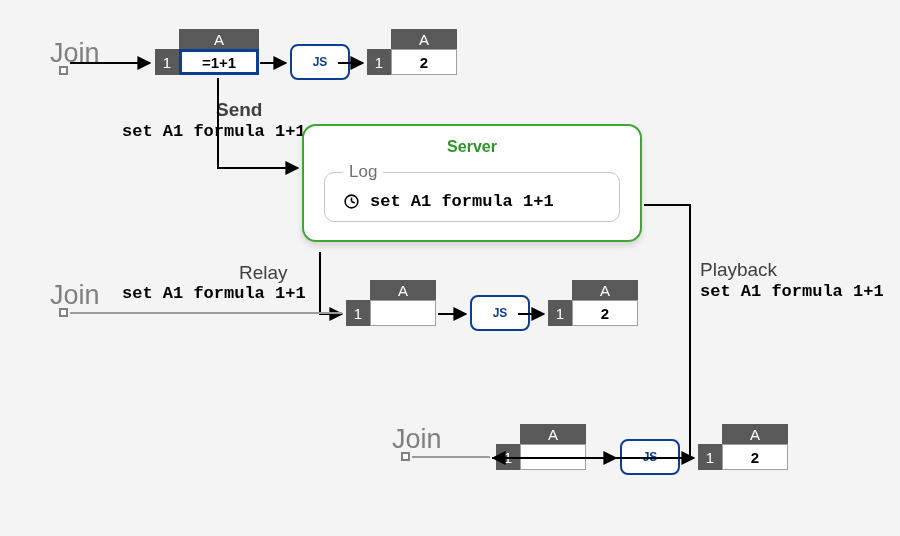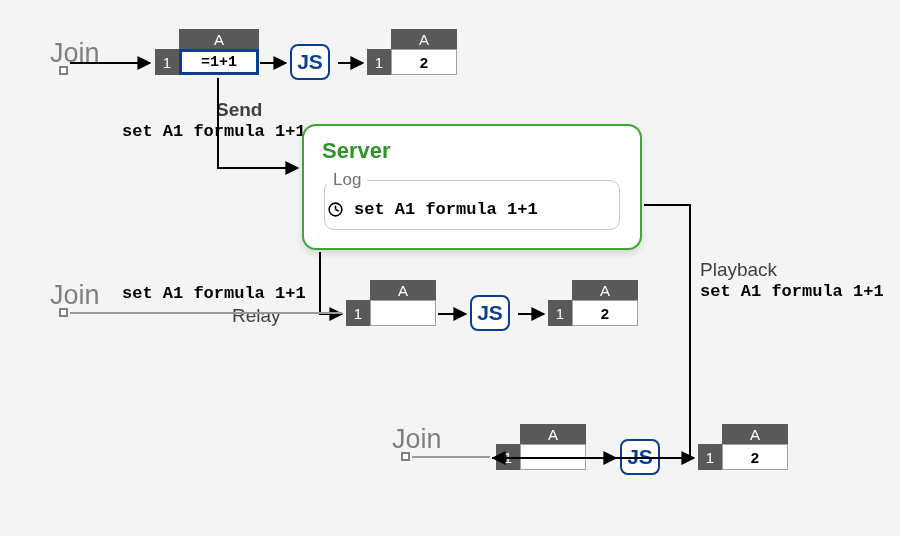--- a/index.html
+++ b/index.html
@@ -9,31 +9,31 @@
 
   .join-label { color: #808080; font-size: 27px; }
   .join-node { width: 9px; height: 9px; border: 2px solid #808080; background: #fff; }
 
   
   .sheet { display: flex; }
   .rownum { width: 24px; height: 26px; background: #595959; color: #fff; display: flex; align-items: center; justify-content: center; font-size: 15px; }
   .cellwrap { }
   .colhead { height: 20px; background: #595959; color: #fff; display: flex; align-items: center; justify-content: center; font-size: 15px; }
   .cellbox { height: 26px; border: 1px solid #a0a0a0; display: flex; align-items: center; justify-content: center; font-size: 15px; background: #fff; }
-  .cellbox.formula { border: 3px solid #0b3d91; font-family: Liberation Mono, monospace; font-weight: bold; padding: 0 8px; }
+  .cellbox.formula { border: 3px solid #0b3d91; font-family: Liberation Sans, sans-serif; font-weight: bold; padding: 0 8px; }
   .cellbox.result { font-weight: bold; }
 
-  .js-box { border: 2px solid #0b3d91; color: #0b3d91; background: #fff; border-radius: 8px; width: 40px; height: 36px; display: flex; align-items: center; justify-content: center; font-size: 21px; font-weight: bold; }
+  .js-box { border: 2px solid #0b3d91; color: #0b3d91; background: #fff; border-radius: 8px; width: 60px; height: 36px; display: flex; align-items: center; justify-content: center; font-size: 12px; font-weight: bold; }
 
   .op-label { font-size: 19px; color: #404040; }
   .op-code { font-family: "Courier New", monospace; font-weight: bold; font-size: 17px; color: #000; }
 
   .server-box { border: 2px solid #3fa535; border-radius: 14px; background: #fff; box-shadow: 0 4px 6px rgba(0,0,0,0.12); padding: 12px 18px 18px 18px; }
-  .server-title { color: #2e9427; font-size: 22px; font-weight: 600; text-align: left; margin-bottom: 6px; }
-  .log-fieldset { border: 1px solid #c5c5c5; border-radius: 10px; padding: 10px 2px; }
+  .server-title { color: #2e9427; font-size: 16px; font-weight: 600; text-align: center; margin-bottom: 6px; }
+  .log-fieldset { border: 1px solid #c5c5c5; border-radius: 10px; padding: 10px 18px; }
   .log-legend { color: #707070; font-size: 17px; padding: 0 6px; }
   .log-line { display: flex; align-items: center; gap: 10px; font-family: "Courier New", monospace; font-weight: bold; font-size: 17px; }
   .clock { width: 17px; height: 17px; display: inline-block; }
 
   svg.wires { position: absolute; left: 0; top: 0; pointer-events: none; }
 </style>
 </head>
 <body>
 
 <div class="stage">
@@ -82,21 +82,21 @@
       </div>
     </fieldset>
   </div>
 
   <div class="abs op-label" style="left:700px; top:259px;">Playback</div>
   <div class="abs op-code" style="left:700px; top:282px;">set A1 formula 1+1</div>
 
   <div class="abs join-label" style="left:50px; top:280px;">Join</div>
   <div class="abs join-node" style="left:59px; top:308px;"></div>
 
-  <div class="abs op-label" style="left:232px; top:262px;margin-top:43px;">Relay</div>
+  <div class="abs op-label" style="left:239px; top:262px;">Relay</div>
   <div class="abs op-code" style="left:122px; top:284px;">set A1 formula 1+1</div>
 
   <div class="abs sheet" style="left:346px; top:280px;">
     <div style="display:flex; flex-direction:column;">
       <div style="height:20px;"></div>
       <div class="rownum">1</div>
     </div>
     <div class="cellwrap">
       <div class="colhead" style="width:66px;">A</div>
       <div class="cellbox" style="width:66px;"></div>

